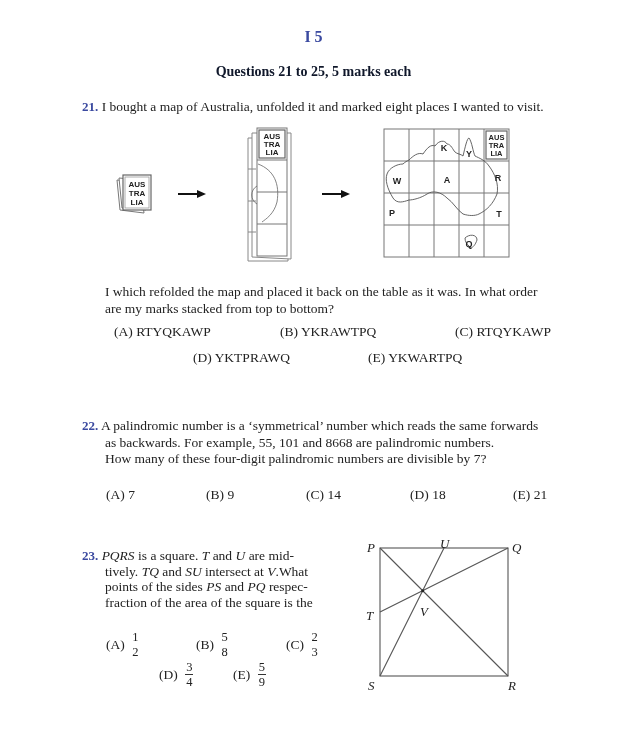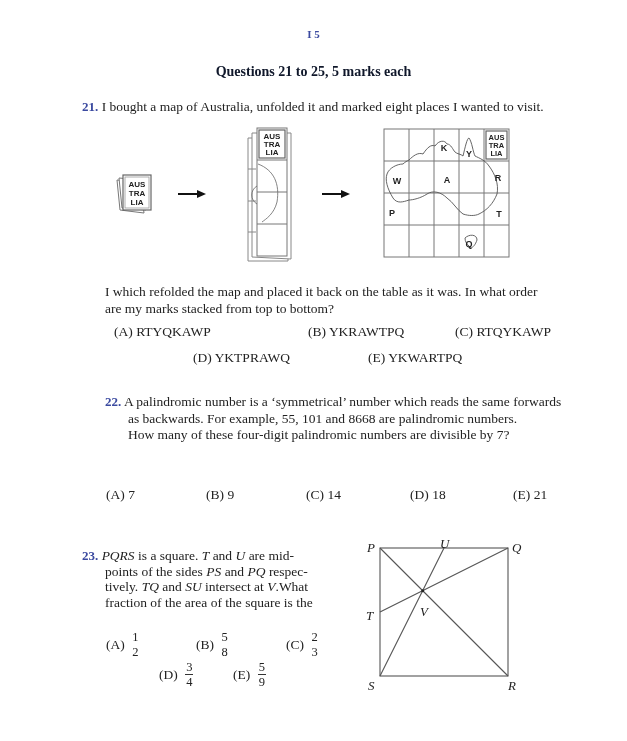--- a/index.html
+++ b/index.html
@@ -5,21 +5,21 @@
     html, body { margin: 0; padding: 0; background: #ffffff; }
     body {
       width: 627px; height: 741px; position: relative; overflow: hidden;
       font-family: "DejaVu Serif", "Liberation Serif", serif;
       color: #222222;
     }
     .abs { position: absolute; }
     .serif { font-family: "Liberation Serif", "DejaVu Serif", serif; }
     .page-num {
       left: 0; width: 627px; top: 28px; text-align: center;
-      font-size: 11px; font-weight: bold; color: #3b4aa0;
+      font-size: 16px; font-weight: bold; color: #3b4aa0;
     }
     .section-title {
       left: 0; width: 627px; top: 64px; text-align: center;
       font-size: 14px; font-weight: bold; color: #0f172a;
     }
     .qnum { font-weight: bold; color: #3b4aa0; font-size: 13px; }
     .text { font-size: 13.5px; line-height: 16.5px; color: #222; }
     .opt { font-size: 13.5px; color: #222; white-space: nowrap; }
     .map-text { font-family: "Liberation Sans", "DejaVu Sans", sans-serif; font-weight: bold; fill: #222; }
     svg text.lbl { font-family: "Liberation Serif", "DejaVu Serif", serif; font-style: italic; font-size: 13px; fill: #222; }
@@ -104,41 +104,41 @@
   <text class="map-text" x="116" y="89" font-size="9" text-anchor="middle">T</text>
   <text class="map-text" x="86" y="119" font-size="9" text-anchor="middle">Q</text>
 </svg>
 
 <div class="abs text serif" style="left:105px; top:284px; width:460px;">
   <div>I which refolded the map and placed it back on the table as it was. In what order</div>
   <div>are my marks stacked from top to bottom?</div>
 </div>
 
 <div class="abs opt serif" style="left:114px; top:324px;"><span>(A)</span> <span>RTYQKAWP</span></div>
-<div class="abs opt serif" style="left:280px; top:324px;margin-left:28px;"><span>(B)</span> <span>YKRAWTPQ</span></div>
+<div class="abs opt serif" style="left:280px; top:324px;"><span>(B)</span> <span>YKRAWTPQ</span></div>
 <div class="abs opt serif" style="left:455px; top:324px;"><span>(C)</span> <span>RTQYKAWP</span></div>
 <div class="abs opt serif" style="left:193px; top:350px;"><span>(D)</span> <span>YKTPRAWQ</span></div>
 <div class="abs opt serif" style="left:368px; top:350px;"><span>(E)</span> <span>YKWARTPQ</span></div>
 
-<div class="abs text serif" style="left:82px; top:394px; width:480px;margin-left:23px;">
+<div class="abs text serif" style="left:82px; top:418px; width:480px;">
   <div><span class="qnum">22.</span> <span>A palindromic number is a ‘symmetrical’ number which reads the same forwards</span></div>
   <div style="padding-left:23px;">as backwards. For example, 55, 101 and 8668 are palindromic numbers.</div>
   <div style="padding-left:23px;">How many of these four-digit palindromic numbers are divisible by 7?</div>
 </div>
 
 <div class="abs opt serif" style="left:106px; top:487px;"><span>(A)</span> <span>7</span></div>
 <div class="abs opt serif" style="left:206px; top:487px;"><span>(B)</span> <span>9</span></div>
 <div class="abs opt serif" style="left:306px; top:487px;"><span>(C)</span> <span>14</span></div>
 <div class="abs opt serif" style="left:410px; top:487px;"><span>(D)</span> <span>18</span></div>
 <div class="abs opt serif" style="left:513px; top:487px;"><span>(E)</span> <span>21</span></div>
 
 <div class="abs text serif" style="left:82px; top:548px; width:270px; line-height:15.5px;">
   <div style="white-space:nowrap;"><span class="qnum">23.</span> <i>PQRS</i><span> is a square. </span><i>T</i><span> and </span><i>U</i><span> are mid-</span></div>
+  <div style="padding-left:23px; white-space:nowrap;"><span>tively. </span><i>TQ</i><span> and </span><i>SU</i><span> intersect at </span><i>V</i><span>.What</span></div>
   <div style="padding-left:23px; white-space:nowrap;"><span>points of the sides </span><i>PS</i><span> and </span><i>PQ</i><span> respec-</span></div>
-  <div style="padding-left:23px; white-space:nowrap;"><span>tively. </span><i>TQ</i><span> and </span><i>SU</i><span> intersect at </span><i>V</i><span>.What</span></div>
   <div style="padding-left:23px; white-space:nowrap;">fraction of the area of the square is the</div>
 </div>
 
 <div class="abs opt serif" style="left:106px; top:630px;">
   <span style="vertical-align:middle;">(A)</span>
   <span class="frac nobar"><span class="num">1</span><span class="den">2</span></span>
 </div>
 <div class="abs opt serif" style="left:196px; top:630px;">
   <span style="vertical-align:middle;">(B)</span>
   <span class="frac nobar"><span class="num">5</span><span class="den">8</span></span>

